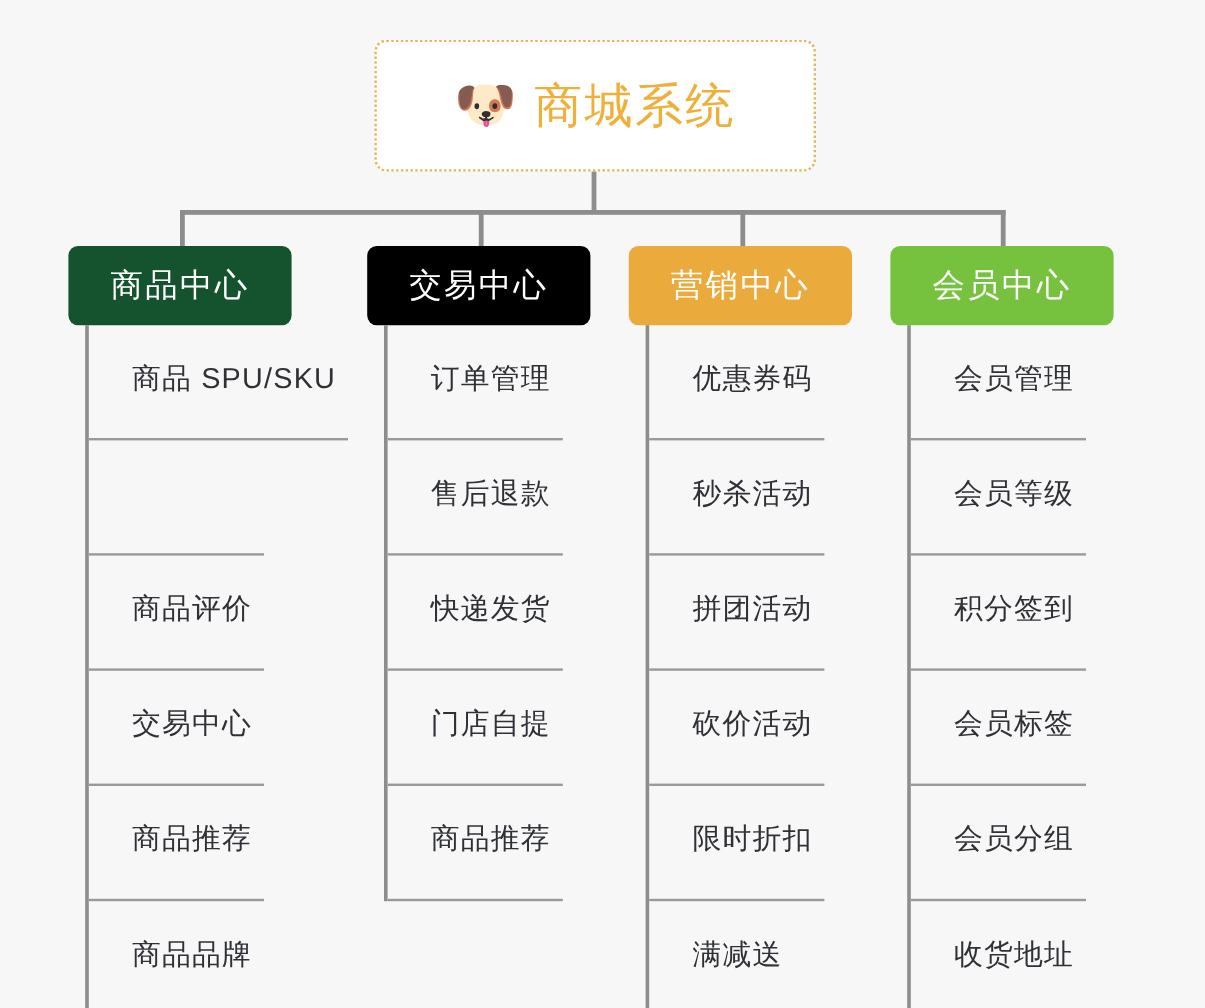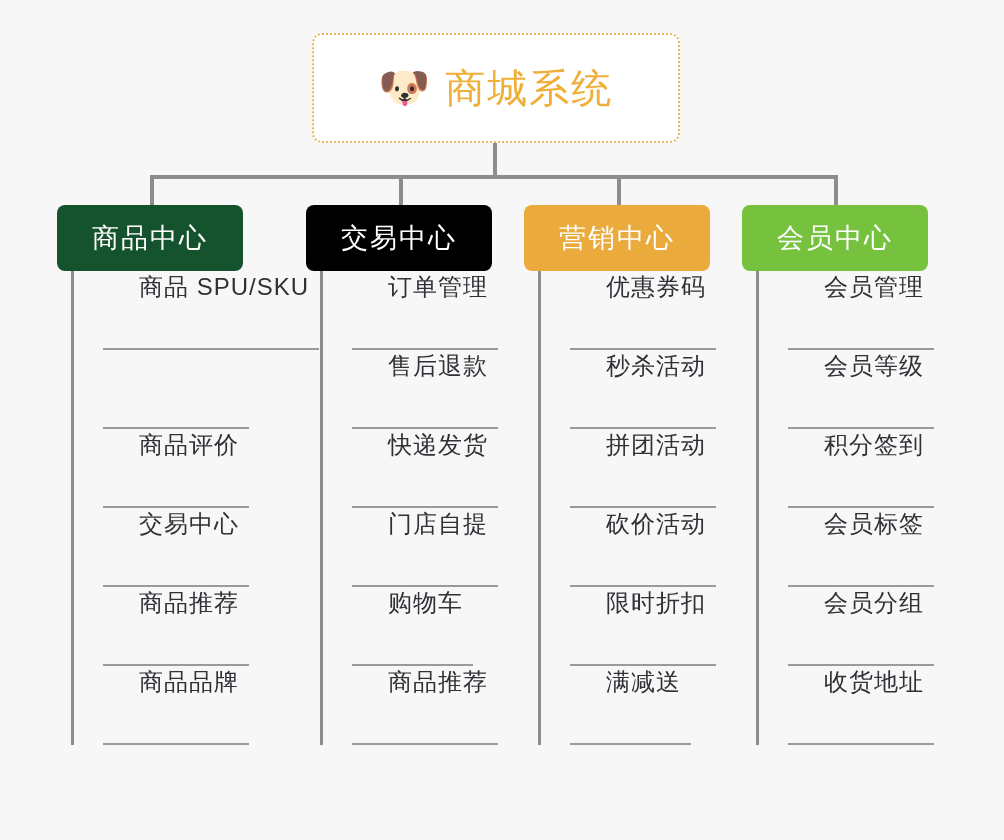--- a/index.html
+++ b/index.html
@@ -74,24 +74,23 @@
 
   
   .children {
     position: relative;
     margin-left: 14px;
     padding-left: 0;
     border-left: 3px solid #8d8d8d;
   }
   .child-item {
     position: relative;
-    height: 79px;
+    height: 96px;
     display: flex;
-    align-items: flex-start;
-    margin-left: 29px;
+    align-items: center;
   }
   .child-underline {
     position: absolute;
     left: 0;
     bottom: 0;
     height: 2px;
     background: #9a9a9a;
   }
   .child-label {
     position: relative;
@@ -161,24 +160,20 @@
           </div>
           <div class="child-item">
             <span class="child-underline" style="width: 146px;"></span>
             <span class="child-label">快递发货</span>
           </div>
           <div class="child-item">
             <span class="child-underline" style="width: 146px;"></span>
             <span class="child-label">门店自提</span>
           </div>
           <div class="child-item">
-            <span class="child-underline" style="width: 121px;"></span>
-            <span class="child-label">购物车</span>
-          </div>
-          <div class="child-item">
             <span class="child-underline" style="width: 146px;"></span>
             <span class="child-label">商品推荐</span>
           </div>
         </div>
       </div>
       <div class="branch" style="left: 524px;">
         <div class="branch-header" style="background: rgb(234, 170, 60);">营销中心</div>
         <div class="children">
           <div class="child-item">
             <span class="child-underline" style="width: 146px;"></span>

